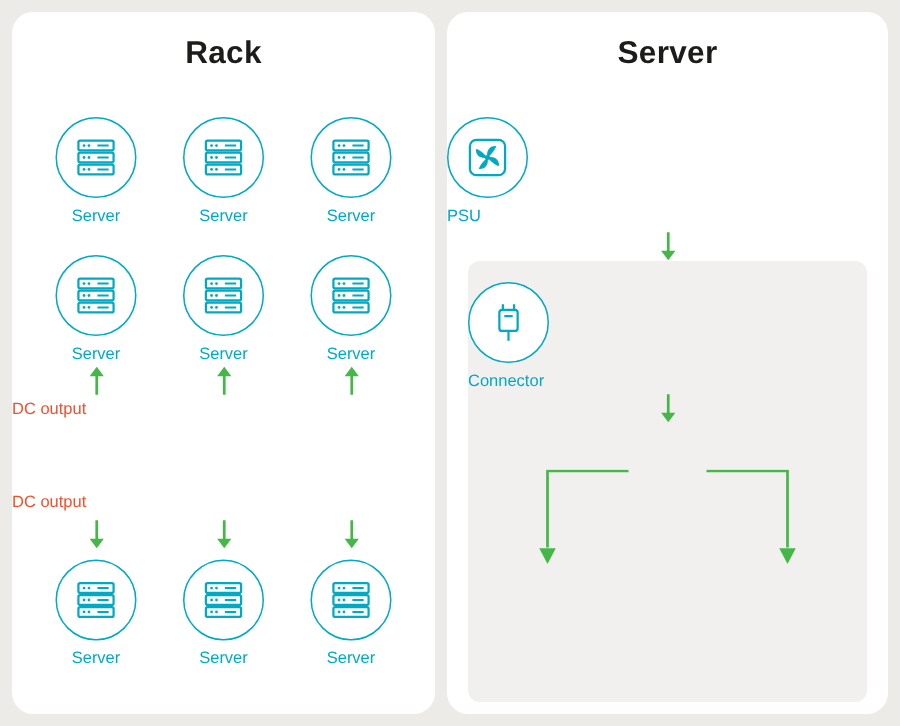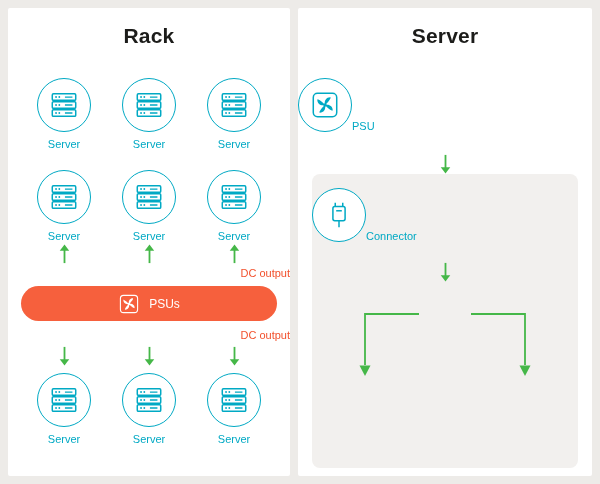--- a/index.html
+++ b/index.html
@@ -1,39 +1,39 @@
 <!DOCTYPE html>
 <html style="--bg: #edebe8; --panel: #ffffff; --inset: #f2f0ee; --teal: #00a9c4; --orange: #f6603d; --orange_text: #f2502c; --green: #45b748;"><head>
 <meta charset="utf-8">
 <style>
   *{box-sizing:border-box;margin:0;padding:0}
   html,body{width:600px;height:484px}
   body{background:var(--bg,#edebe8);font-family:"Liberation Sans",sans-serif;position:relative;overflow:hidden}
   .stage{position:absolute;inset:0}
-  .panel{position:absolute;top:8px;height:468px;background:var(--panel,#fff);border-radius:2px}
+  .panel{position:absolute;top:8px;height:468px;background:var(--panel,#fff);border-radius:14px}
   .panel-left{left:8px;width:282px}
   .panel-right{left:298px;width:294px}
   .p-title{position:absolute;left:0;right:0;top:16px;text-align:center;font-size:21px;font-weight:700;color:#1c1c1a;letter-spacing:.2px}
   .srow{position:absolute;left:0;right:0;display:flex;justify-content:center}
   .scell{width:85px;display:flex;flex-direction:column;align-items:center}
   .circle{width:54px;height:54px;border:1.5px solid var(--teal,#00a9c4);border-radius:50%;background:#fff;display:flex;align-items:center;justify-content:center;color:var(--teal,#00a9c4);flex:none}
   .circle svg{width:30px;height:30px;display:block}
   .nlabel{margin-top:6px;font-size:11px;color:var(--teal,#00a9c4);white-space:nowrap}
   .row1{top:70px}.row2{top:162px}.row3{top:365px}
   .arow{position:absolute;left:0;right:0;display:flex;justify-content:center}
   .acell{width:85px;display:flex;justify-content:center}
   .arr{width:11px;height:20px;color:var(--green,#45b748);display:block}
   .arr.down{transform:rotate(180deg)}
   .arows-up{top:236px}.arows-down{top:338px}
-  .dc{position:absolute;left:0;right:0;text-align:right;font-size:11px;color:var(--orange_text,#f2502c)}
+  .dc{position:absolute;left:0;right:0;text-align:left;font-size:11px;color:var(--orange_text,#f2502c)}
   .dc1{top:259px}.dc2{top:321px}
   .psu-bar{position:absolute;left:13px;right:13px;top:278px;height:35px;border-radius:18px;background:var(--orange,#f6603d);display:flex;align-items:center;justify-content:center;gap:9px;color:#fff}
   .psu-bar svg{width:22px;height:22px;display:block}
   .psu-bar .blabel{font-size:12px}
-  .node{position:absolute;display:flex;flex-direction:row;align-items:flex-end}
+  .node{position:absolute;display:flex;flex-direction:column;align-items:flex-start}
   .node-psu{left:0;right:0;top:70px}
   .arrow-single{position:absolute;left:0;right:0;display:flex;justify-content:center}
   .a-psu{top:146px}
   .inset{position:absolute;left:14px;right:14px;top:166px;bottom:8px;background:var(--inset,#f2f0ee);border-radius:8px}
   .node-conn{left:0;right:0;top:14px}
   .a-conn{top:88px}
   .node-hot{left:0;right:0;top:112px}
   .branch{position:absolute;left:0;top:139px;width:266px;height:64px;pointer-events:none}
   .branch .bl{fill:none;stroke:var(--green,#45b748);stroke-width:1.8px}
   .branch .bf{fill:var(--green,#45b748)}
@@ -178,26 +178,20 @@
         </div>
       <div class="acell">
           <svg class="arr">
             <use href="#ic-arrow"></use>
           </svg>
         </div>
     </div>
 
     <div class="dc dc1">DC output</div>
 
-    <div class="psu-bar">
-      <svg>
-          <use href="#ic-fan"></use>
-        </svg>
-      <span class="blabel">PSUs</span>
-    </div>
 
     <div class="dc dc2">DC output</div>
 
     <div class="arow arows-down">
       <div class="acell">
           <svg class="arr down">
             <use href="#ic-arrow"></use>
           </svg>
         </div>
       <div class="acell">

